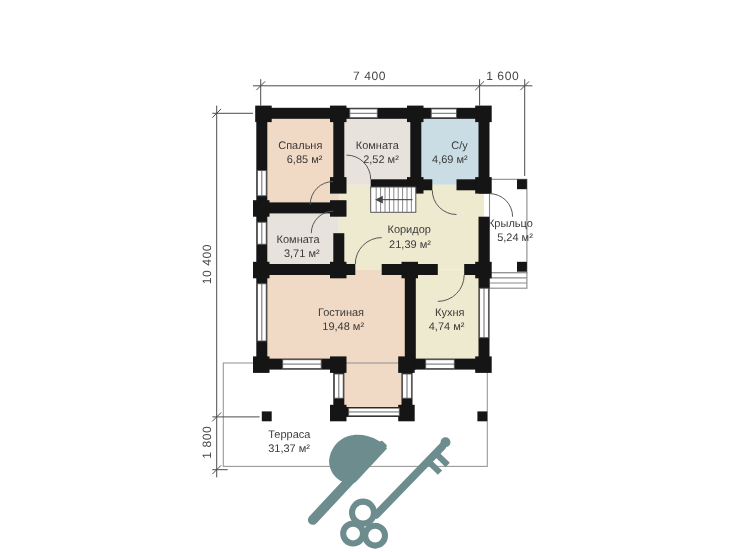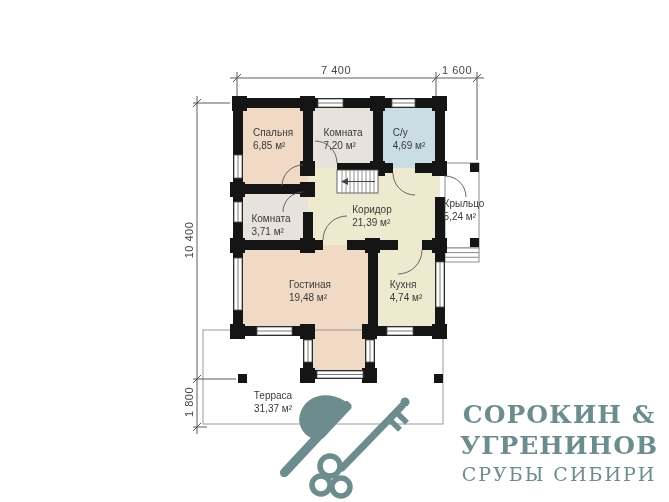--- a/index.html
+++ b/index.html
@@ -3,21 +3,21 @@
 <meta charset="utf-8">
 <style>
   html,body{margin:0;padding:0;background:#fff;}
   .stage{
     position:relative;width:669px;height:502px;background:#ffffff;overflow:hidden;
     font-family:"Liberation Sans", sans-serif;color:#3a3a3a;
   }
   .plan-svg{position:absolute;left:0;top:0;}
   .rlabel{
     position:absolute;transform:translate(-50%,-50%);
-    text-align:left;font-size:10px;line-height:13px;color:#3a3a3a;white-space:nowrap;
+    text-align:right;font-size:10px;line-height:13px;color:#3a3a3a;white-space:nowrap;
   }
   .rlabel .rname,.rlabel .rarea{white-space:nowrap;}
   .dim-label{
     position:absolute;transform:translate(-50%,-50%);
     font-size:11px;color:#454545;white-space:nowrap;letter-spacing:0.5px;
   }
   .dim-label.vert{transform:translate(-50%,-50%) rotate(-90deg);}
   .logo{
     position:absolute;left:450px;top:399px;width:218px;text-align:center;
     color:#6d8c8e;font-family:"DejaVu Serif", serif;
@@ -195,21 +195,21 @@
       </g>
     </g>
   </svg>
 
   <div class="rlabel" style="left:273px;top:139px">
     <div class="rname">Спальня</div>
     <div class="rarea">6,85 м²</div>
   </div>
   <div class="rlabel" style="left:343px;top:139px">
     <div class="rname">Комната</div>
-    <div class="rarea">7,20 м²</div>
+    <div class="rarea">2,52 м²</div>
   </div>
   <div class="rlabel" style="left:409px;top:139px">
     <div class="rname">С/у</div>
     <div class="rarea">4,69 м²</div>
   </div>
   <div class="rlabel" style="left:271px;top:225px">
     <div class="rname">Комната</div>
     <div class="rarea">3,71 м²</div>
   </div>
   <div class="rlabel" style="left:372px;top:216px">
@@ -221,29 +221,24 @@
     <div class="rarea">5,24 м²</div>
   </div>
   <div class="rlabel" style="left:310px;top:291px">
     <div class="rname">Гостиная</div>
     <div class="rarea">19,48 м²</div>
   </div>
   <div class="rlabel" style="left:406px;top:291px">
     <div class="rname">Кухня</div>
     <div class="rarea">4,74 м²</div>
   </div>
-  <div class="rlabel" style="left:273px;top:402px;text-align:center">
+  <div class="rlabel" style="left:263px;top:402px;text-align:left">
     <div class="rname">Терраса</div>
     <div class="rarea">31,37 м²</div>
   </div>
 
   <div class="dim-label" style="left:336px;top:70px">7 400</div>
   <div class="dim-label" style="left:457px;top:70px">1 600</div>
   <div class="dim-label vert" style="left:189px;top:240px">10 400</div>
   <div class="dim-label vert" style="left:189px;top:402px">1 800</div>
 
-  <div class="logo">
-    <div class="logo-line1">СОРОКИН &amp;</div>
-    <div class="logo-line2">УГРЕНИНОВ</div>
-    <div class="logo-line3">СРУБЫ СИБИРИ</div>
-  </div>
 
 </div>
 
 </body></html>

